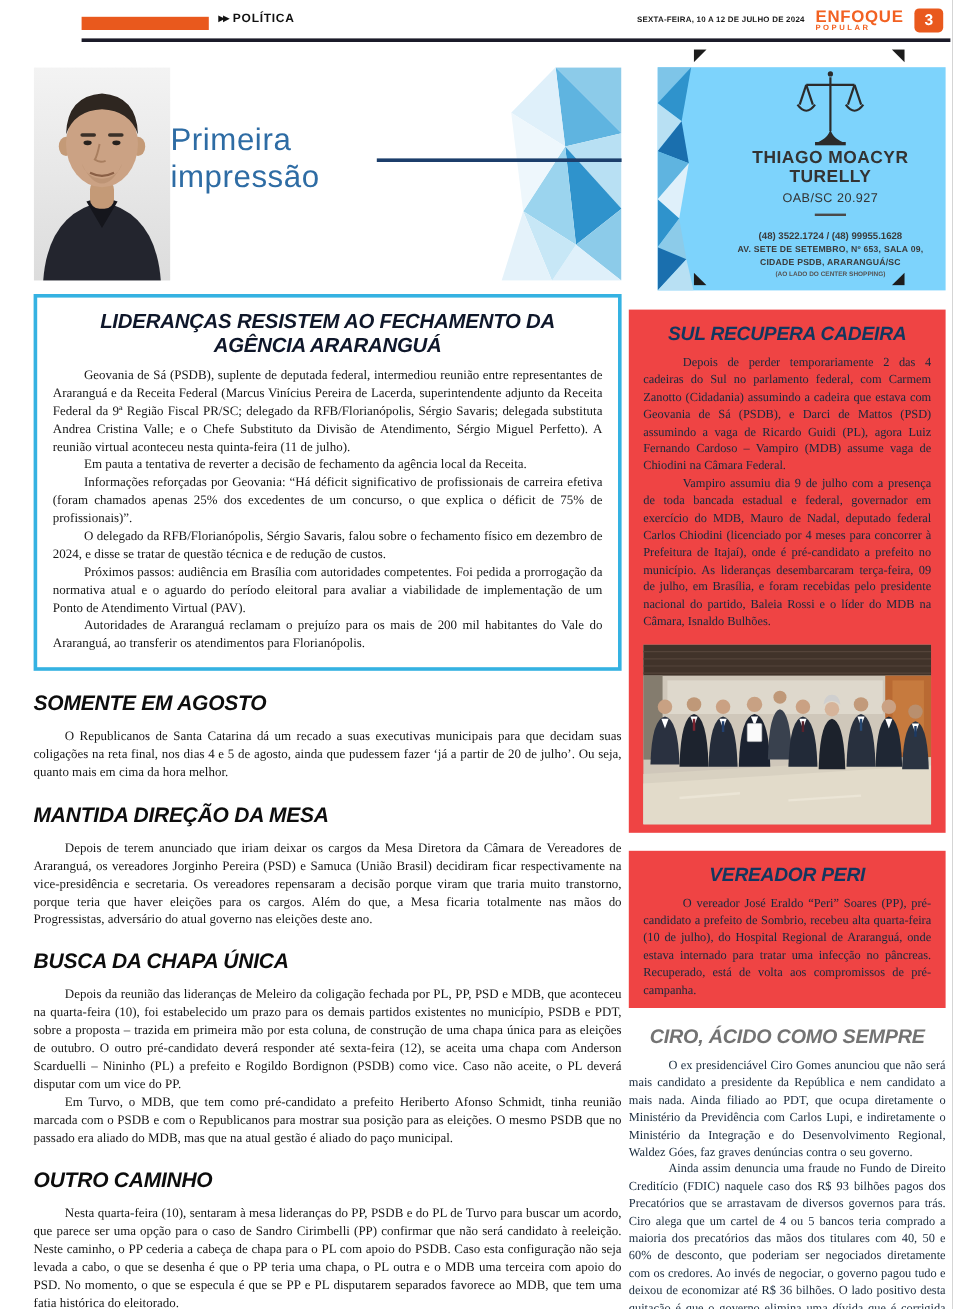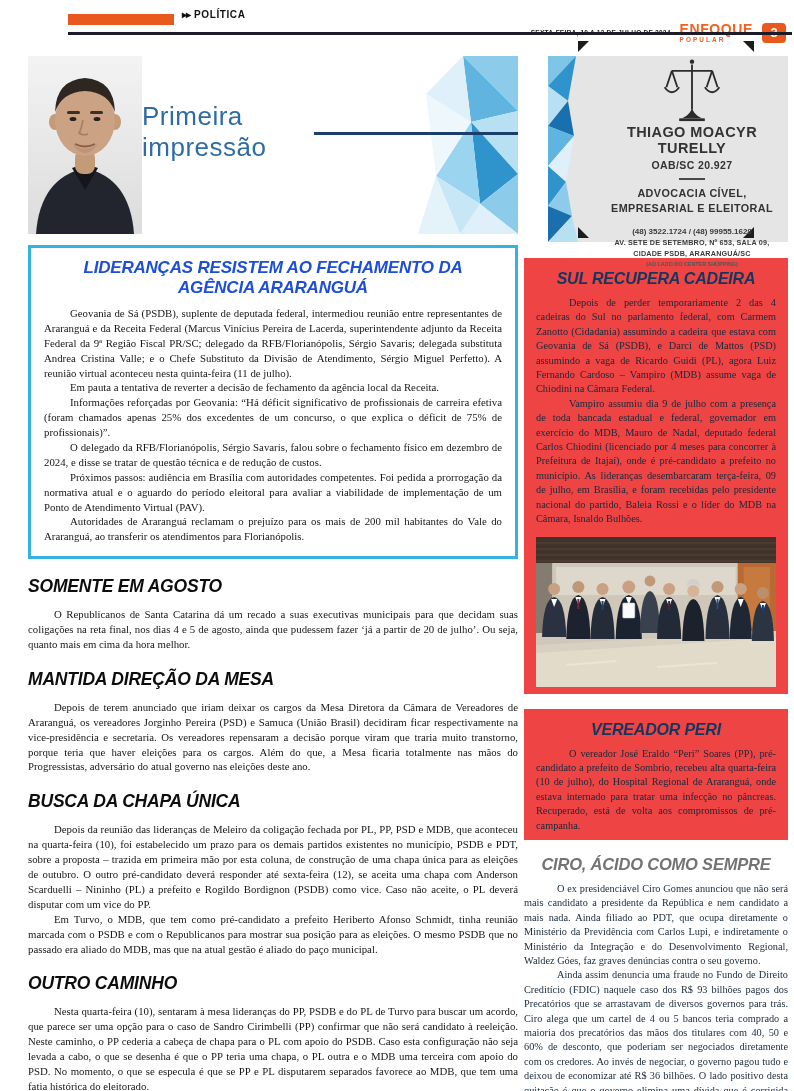--- a/index.html
+++ b/index.html
@@ -6,21 +6,21 @@
   .page{position:relative;width:794px;height:1091px;background:#fff;margin:0 auto;
         font-family:"Liberation Sans",sans-serif;overflow:hidden;box-sizing:border-box;}
   *,*:before,*:after{box-sizing:border-box;}
 
   
   .topbar{position:absolute;top:0;left:0;right:0;height:36px;}
   .orange-block{position:absolute;left:68px;top:14px;width:106px;height:11px;background:#e9591d;}
   .section-label-wrap{position:absolute;left:182px;top:9px;display:flex;align-items:center;gap:4px;}
   .arrows{font-size:10px;color:#111;font-weight:bold;letter-spacing:-1px;}
   .section-label{font-size:10px;font-weight:bold;color:#111;letter-spacing:.6px;}
-  .topbar-right{position:absolute;right:8px;top:22px;display:flex;align-items:center;gap:9px;}
+  .topbar-right{position:absolute;right:8px;top:6px;display:flex;align-items:center;gap:9px;}
   .date{font-size:6.6px;font-weight:bold;color:#1a1a1a;letter-spacing:.2px;}
   .logo{display:flex;flex-direction:column;line-height:1;}
   .logo-main{font-size:14px;font-weight:bold;color:#f26122;letter-spacing:.6px;}
   .logo-sub{font-size:6.4px;font-weight:bold;color:#f26122;letter-spacing:2.1px;margin-top:1px;}
   .pagenum{width:24px;height:20px;background:#e9591d;border-radius:4px;color:#fff;
            font-size:13px;font-weight:bold;display:flex;align-items:center;justify-content:center;}
   .top-rule{position:absolute;left:68px;right:2px;top:32px;height:3px;background:#1b1b29;}
 
   
   .content{position:absolute;top:40px;left:0;right:0;display:flex;padding:16px 6px 0 28px;gap:6px;}
@@ -34,36 +34,36 @@
                  align-items:center;justify-content:center;padding-bottom:26px;}
   .kicker{font-size:26px;color:#2e6ca4;letter-spacing:.5px;}
   .navy-line{width:330px;height:3px;background:#1c3e6b;margin:7px 0 5px;}
   .navy-line.second{margin:5px 0 7px;}
   .author-name{font-size:33px;font-weight:bold;color:#1c3e6b;letter-spacing:.5px;line-height:1;}
   .contact-line{font-size:11.5px;font-weight:bold;color:#1c3e6b;}
   .banner-poly{position:absolute;right:0;top:0;height:178px;width:150px;z-index:0;}
 
   
   .lead-box{margin-top:11px;border:3px solid #35b2e2;padding:7px 13px 12px;background:#fff;}
-  .lead-title{font-size:17px;font-weight:bold;font-style:italic;color:#1d4ed8;text-align:center;
+  .lead-title{font-size:17px;font-weight:bold;font-style:italic;color:#0f172a;text-align:center;
               margin:3px 0 8px;letter-spacing:-.2px;}
   .body-p{font-family:"Liberation Serif",serif;font-size:10.8px;line-height:1.38;color:#161616;
           text-align:justify;text-indent:26px;margin:0;}
 
   
   .sec-h{font-size:17.5px;font-weight:bold;font-style:italic;color:#0d0d0d;text-align:left;
          margin:17px 0 10px;letter-spacing:-.2px;}
 
   
-  .ad{position:relative;height:186px;background:#e5e5e5;margin-bottom:16px;margin-left:24px;}
+  .ad{position:relative;height:186px;background:#7dd3fc;margin-bottom:16px;margin-left:24px;}
   .ad-strip{position:absolute;left:0;top:0;width:46px;height:186px;}
   .ad-content{position:relative;margin-left:48px;text-align:center;padding-top:2px;}
   .scales{display:block;margin:0 auto;}
   .ad-name{font-size:14.5px;font-weight:bold;color:#333;letter-spacing:.4px;margin-top:2px;}
-  .ad-oab{font-size:10.5px;font-weight:bold;color:#333;margin-top:3px;letter-spacing:.4px;}
+  .ad-oab{font-size:10.5px;font-weight:normal;color:#333;margin-top:3px;letter-spacing:.4px;}
   .ad-divider{width:26px;height:2px;background:#4a4a4a;margin:7px auto 6px;}
   .ad-services{font-size:10.8px;font-weight:bold;color:#333;line-height:1.35;letter-spacing:.4px;}
   .ad-contact{margin-top:11px;line-height:1.5;}
   .ad-phones{font-size:8px;font-weight:bold;color:#3a3a3a;}
   .ad-addr{font-size:7.2px;font-weight:bold;color:#3a3a3a;letter-spacing:.2px;}
   .ad-addr-tiny{font-size:5.4px;font-weight:bold;color:#555;}
   .corner{position:absolute;width:11px;height:11px;background:#1c1c1c;}
   .corner.tl{left:30px;top:-15px;clip-path:polygon(0 0,100% 0,0 100%);}
   .corner.tr{right:34px;top:-15px;clip-path:polygon(0 0,100% 0,100% 100%);}
   .corner.bl{left:30px;bottom:4px;clip-path:polygon(0 0,100% 100%,0 100%);}
@@ -216,24 +216,20 @@
               <line x1="54" y1="14" x2="48" y2="32"></line>
               <line x1="54" y1="14" x2="60" y2="32"></line>
               <path d="M46,32 Q54,43 62,32"></path>
             </g>
             <path d="M32,54 C31,60 26,64 21,66 L43,66 C38,64 33,60 32,54 Z" fill="#2b2b2b"></path>
             <rect x="18" y="66" width="28" height="3" fill="#2b2b2b"></rect>
           </svg>
           <div class="ad-name">THIAGO MOACYR TURELLY</div>
           <div class="ad-oab">OAB/SC 20.927</div>
           <div class="ad-divider"></div>
-          <div class="ad-services">
-            <div>ADVOCACIA CÍVEL,</div>
-            <div>EMPRESARIAL E ELEITORAL</div>
-          </div>
           <div class="ad-contact">
             <div class="ad-phones">(48) 3522.1724 / (48) 99955.1628</div>
             <div class="ad-addr">AV. SETE DE SETEMBRO, Nº 653, SALA 09,</div>
             <div class="ad-addr">CIDADE PSDB, ARARANGUÁ/SC</div>
             <div class="ad-addr-tiny">(AO LADO DO CENTER SHOPPING)</div>
           </div>
         </div>
       </div>
 
       <div class="bluebox">

